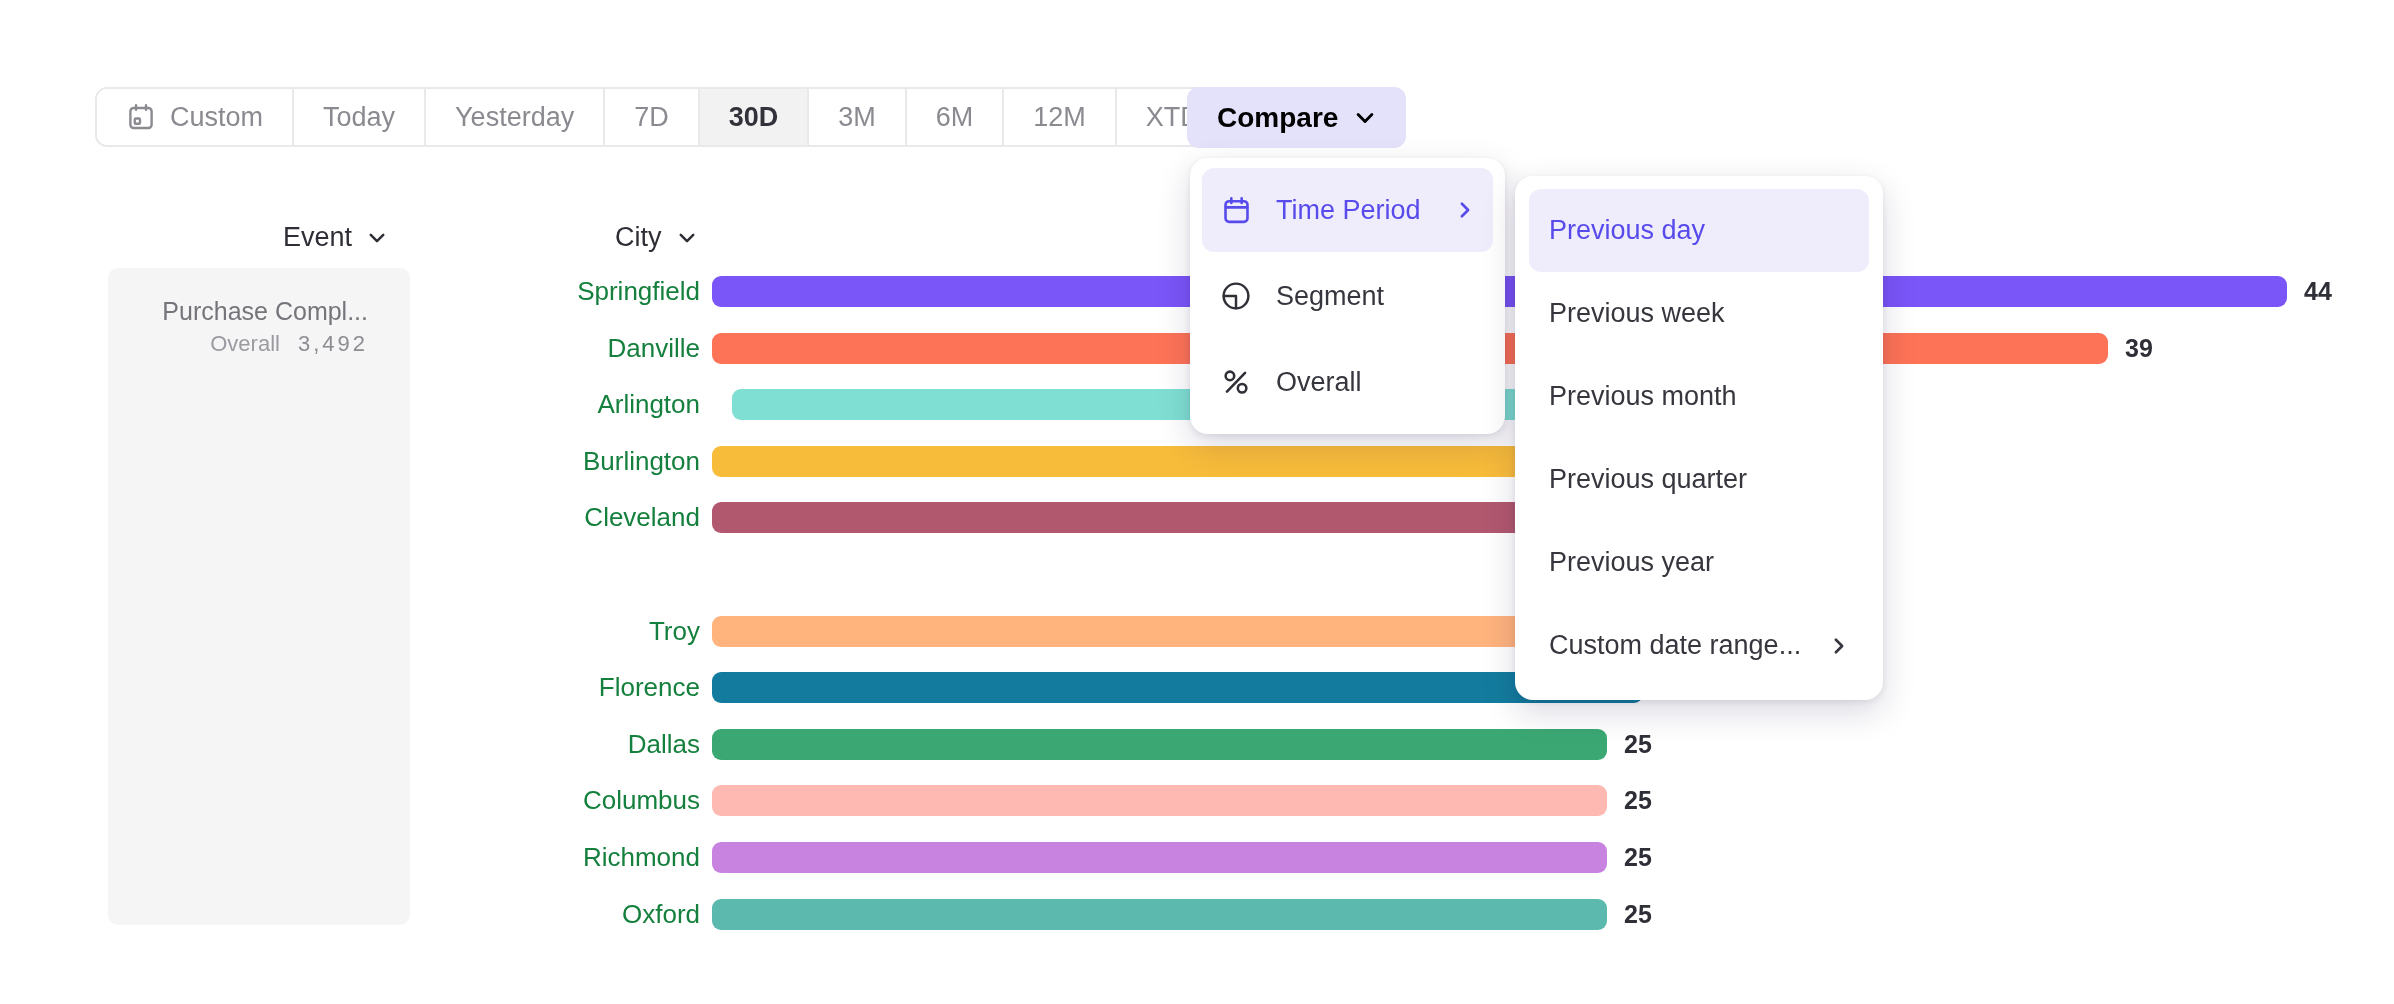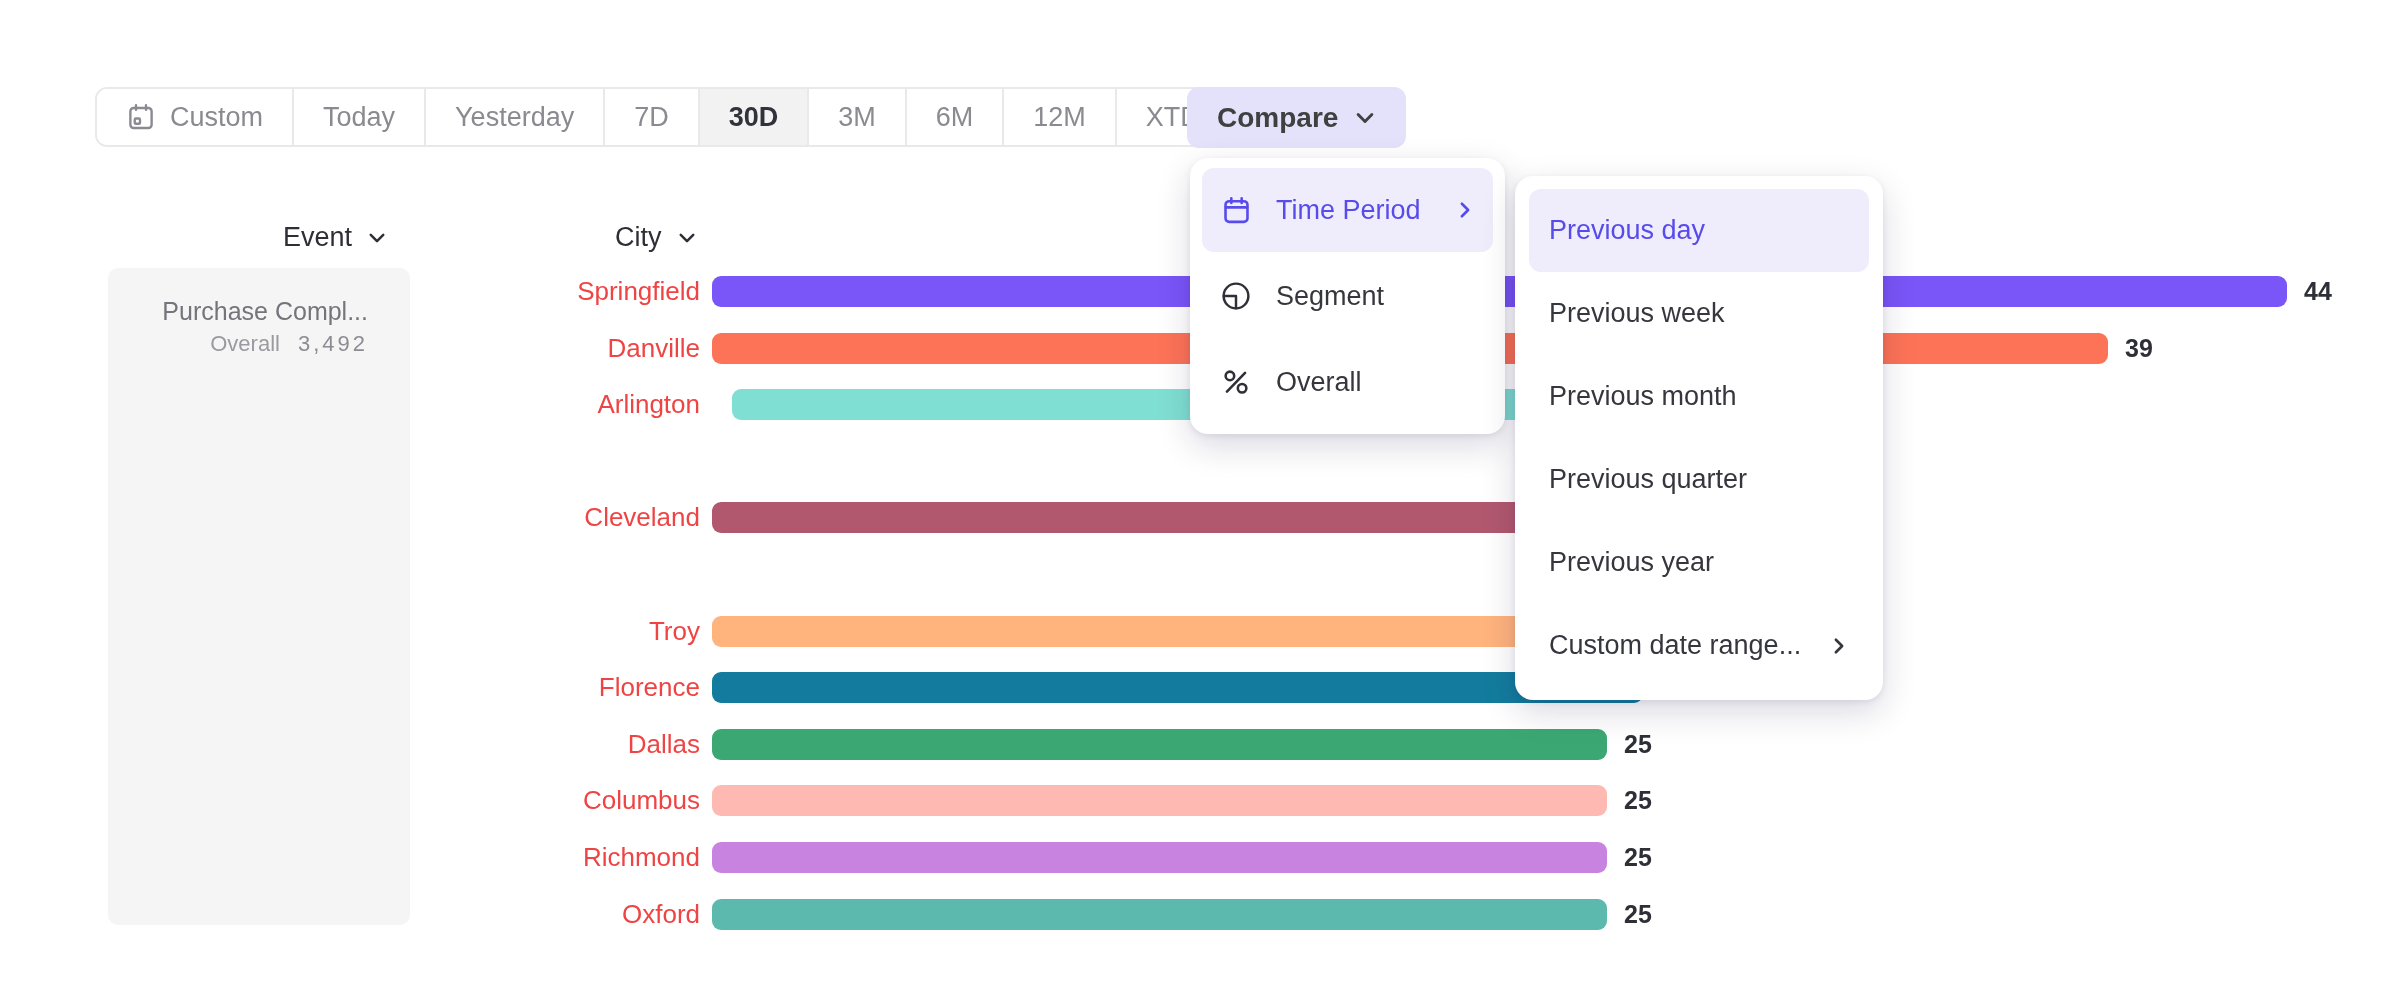--- a/index.html
+++ b/index.html
@@ -20,41 +20,41 @@
   .tb-item:last-child{border-right:none;border-top-right-radius:10px;border-bottom-right-radius:10px;}
   .tb-item.selected{background:#f2f2f3;color:#32323a;font-weight:bold;}
   .tb-item .icon{display:inline-flex;color:#8a8a91;}
   .tb-item .chev{display:none;color:#8a8a91;margin-left:2px;}
   .tb-item.has-chev .chev{display:inline-flex;}
   .tb-item .icon{display:none;}
   .tb-item.has-icon .icon{display:inline-flex;}
   
   .compare-btn{
     position:absolute;left:1187px;top:87px;height:61px;display:inline-flex;align-items:center;gap:16px;
-    padding:0 30px;border-radius:12px;background:#e4e1fa;color:#404040;font-size:28px;font-weight:bold;
+    padding:0 30px;border-radius:12px;background:#e4e1fa;color:#000000;font-size:28px;font-weight:bold;
     cursor:pointer;z-index:6;
   }
   
   .col-header{position:absolute;top:222px;display:flex;align-items:center;gap:15px;font-size:27px;color:#2e2e36;cursor:pointer;}
   .col-header .chev{color:#2e2e36;display:inline-flex;}
   #event-header{left:283px;}
   #city-header{left:615px;}
   
   .event-card{
     position:absolute;left:108px;top:268px;width:302px;height:657px;background:#f5f5f6;border-radius:10px;
     box-sizing:border-box;padding:26px 42px 0 20px;text-align:right;cursor:pointer;
   }
   .event-title{font-size:25px;color:#74747a;line-height:34px;}
   .event-overall{font-size:22px;line-height:32px;}
   .event-overall .lbl{color:#9a9aa0;margin-right:18px;}
   .event-overall .val{color:#8c8c92;letter-spacing:3px;}
   
   #chart{position:absolute;left:0;top:0;width:2394px;height:1004px;z-index:1;}
   .crow{position:absolute;left:420px;height:31px;display:flex;align-items:center;}
-  .crow .city{width:280px;text-align:right;font-size:26px;color:#ef4444;white-space:nowrap;}
+  .crow .city{width:280px;text-align:right;font-size:26px;color:#15803d;white-space:nowrap;}
   .crow .bar{height:31px;border-radius:9px;margin-left:12px;}
   .crow .val{margin-left:17px;font-size:25px;font-weight:bold;color:#2f2f38;}
   
   .menu-panel{
     position:absolute;background:#fff;border-radius:18px;z-index:20;box-sizing:border-box;
     box-shadow:0 2px 6px rgba(25,15,60,0.08),0 12px 34px rgba(25,15,60,0.16);
   }
   #compare-menu{left:1190px;top:158px;width:315px;padding:10px 12px;}
   #tp-submenu{left:1515px;top:176px;width:368px;padding:13px 14px;}
   .menu-item{
@@ -177,20 +177,25 @@
       <div class="crow" style="top: 333px;">
     <div class="city">Danville</div>
     <div class="bar" style="width: 1396px; background: rgb(253, 115, 87);"></div>
     <div class="val">39</div>
   </div>
       <div class="crow" style="top: 389px; gap: 20px;">
     <div class="city">Arlington</div>
     <div class="bar" style="width: 1110px; background: rgb(127, 223, 210);"></div>
 
   </div>
+      <div class="crow" style="top: 446px;">
+    <div class="city">Burlington</div>
+    <div class="bar" style="width: 1074px; background: rgb(248, 188, 59);"></div>
+
+  </div>
       <div class="crow" style="top: 502px;">
     <div class="city">Cleveland</div>
     <div class="bar" style="width: 1038px; background: rgb(177, 88, 111);"></div>
 
   </div>
       <div class="crow" style="top: 616px;">
     <div class="city">Troy</div>
     <div class="bar" style="width: 967px; background: rgb(255, 179, 125);"></div>
 
   </div>

